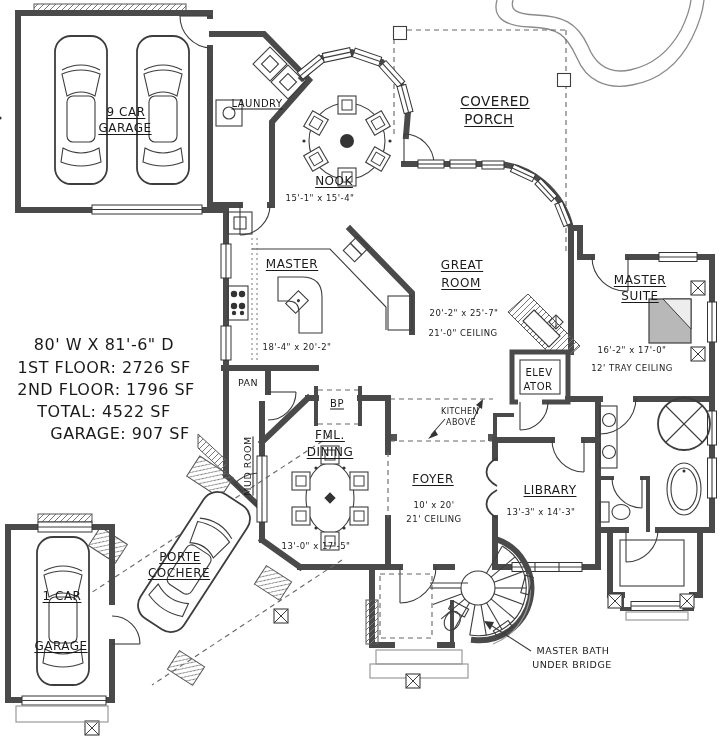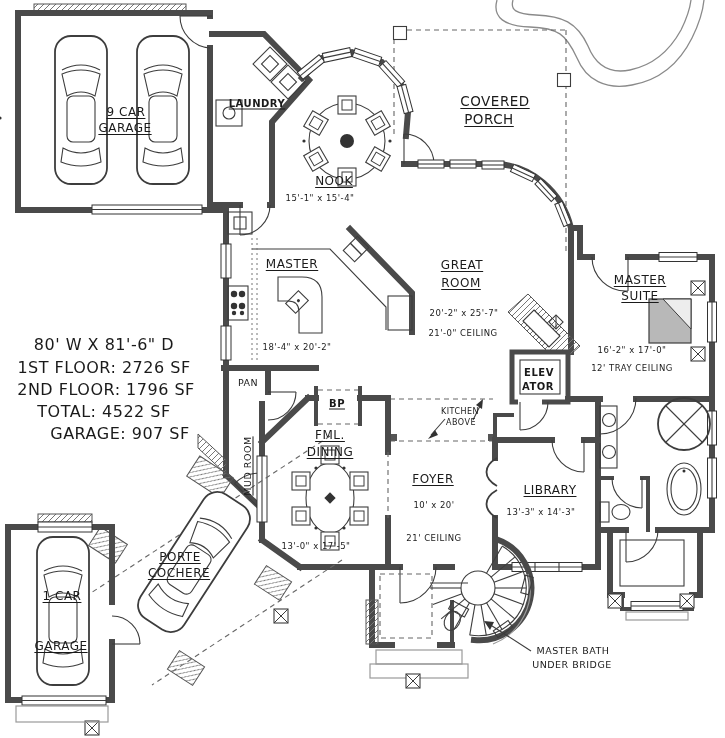--- a/index.html
+++ b/index.html
@@ -16,21 +16,21 @@
   .win{fill:#ffffff;stroke:#333;stroke-width:1;}
   .hatchf{fill:url(#hatch);stroke:#555;stroke-width:1;}
   .pool{stroke:#8a8a8a;stroke-width:1.3;fill:none;}
   
   .lbl{position:absolute;transform:translate(-50%,-50%);font-family:"DejaVu Sans",sans-serif;
        color:#1a1a1a;white-space:nowrap;letter-spacing:.5px;}
   .u{text-decoration:underline;text-underline-offset:2px;}
   .s16{font-size:16px;}
   .s14{font-size:13.5px;text-align:center;}
   .s12{font-size:12px;}
-  .s10{font-size:10px;font-weight:bold;}
+  .s10{font-size:10px;}
   .s95{font-size:9.5px;}
   .s85{font-size:8.5px;}
   .s8{font-size:8px;}
   .vert{transform:translate(-50%,-50%) rotate(-90deg);}
 </style>
 </head>
 <body>
 
 <div class="plan">
 <svg width="725" height="738" viewBox="0 0 725 738">
@@ -461,21 +461,21 @@
   <div class="lbl s95" style="left:248px;top:382px">PAN</div>
   <div class="lbl s10 u" style="left:337px;top:403px">BP</div>
   <div class="lbl s95 u vert" style="left:247px;top:466px">MUD ROOM</div>
 
   <div class="lbl s12 u" style="left:330px;top:435px">FML.</div>
   <div class="lbl s12 u" style="left:330px;top:452px">DINING</div>
   <div class="lbl s85" style="left:316px;top:546px">13'-0" x 17'-5"</div>
 
   <div class="lbl s12 u" style="left:433px;top:479px">FOYER</div>
   <div class="lbl s85" style="left:434px;top:505px">10' x 20'</div>
-  <div class="lbl s85" style="left:434px;top:538px">21' CEILING</div>
+  <div class="lbl s85" style="left:434px;top:519px">21' CEILING</div>
 
   <div class="lbl s8" style="left:460px;top:411px">KITCHEN</div>
   <div class="lbl s8" style="left:461px;top:422px">ABOVE</div>
 
   <div class="lbl s12 u" style="left:550px;top:490px">LIBRARY</div>
   <div class="lbl s85" style="left:541px;top:512px">13'-3" x 14'-3"</div>
 
   <div class="lbl s12 u" style="left:180px;top:557px">PORTE</div>
   <div class="lbl s12 u" style="left:179px;top:573px">COCHERE</div>
 

